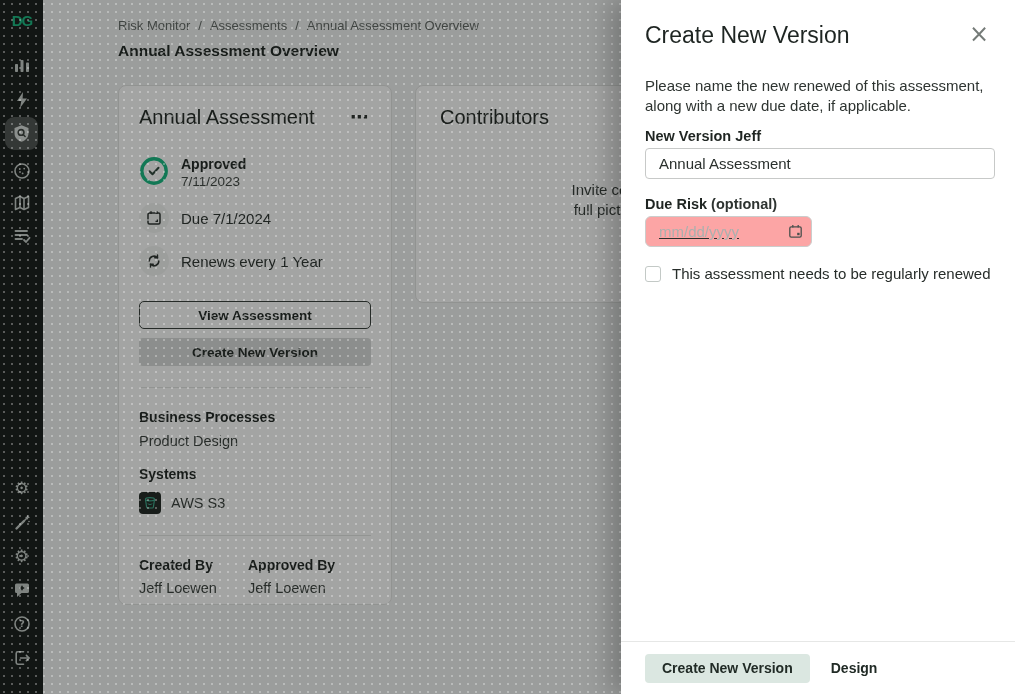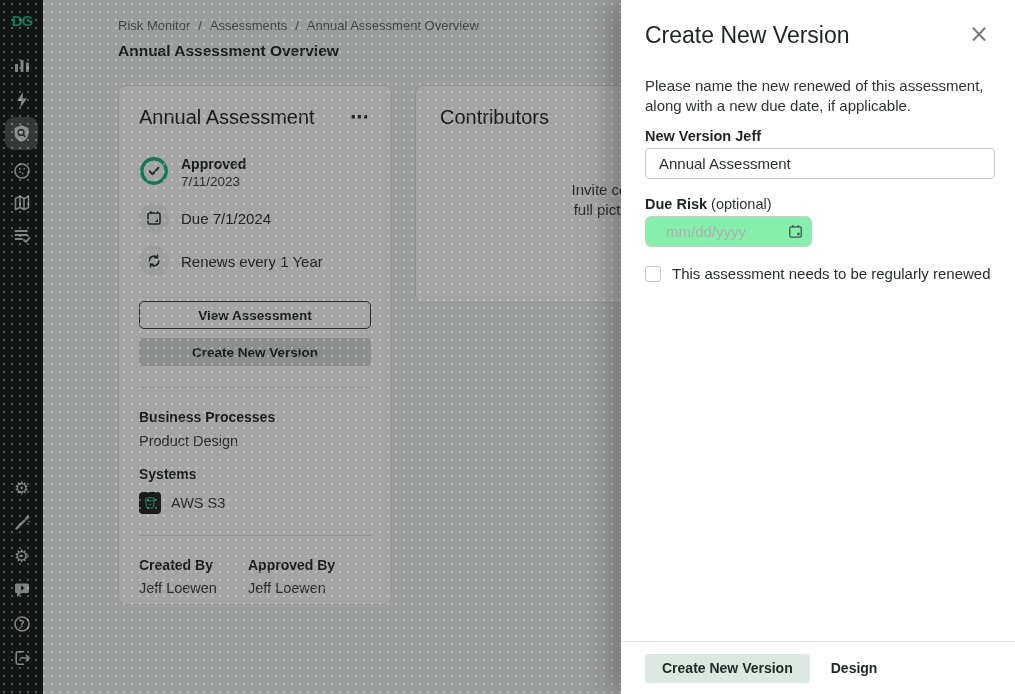--- a/index.html
+++ b/index.html
@@ -61,24 +61,24 @@
     background-color:rgba(13,15,14,0.38);
     background-image:radial-gradient(rgba(255,255,255,0.30) 1px, rgba(255,255,255,0) 1.4px);
     background-size:8px 8px; }
 
   
   .modal { position:absolute; left:621px; top:0; width:394px; height:694px; background:#ffffff; z-index:6; box-shadow:-10px 0 26px rgba(0,0,0,0.25); }
   .modal-title { position:absolute; left:24px; top:22px; font-size:23px; font-weight:500; color:#1e2522; }
   .modal-close { position:absolute; right:26px; top:22px; font-size:24px; color:#757b78; cursor:pointer; line-height:1; font-family:"DejaVu Sans",sans-serif; }
   .modal-desc { position:absolute; left:24px; top:76px; width:352px; font-size:15px; line-height:19.5px; color:#2e3431; }
   .f-label { position:absolute; left:24px; font-size:14.5px; font-weight:bold; color:#1f2522; }
-  .f-label .opt { font-weight:normal; color:#2e3431; }
+  .f-label .opt { font-weight:bold; color:#2e3431; }
   .name-input { position:absolute; left:24px; top:148px; width:350px; height:31px; border:1px solid #c7c9c8; border-radius:4px; padding:0 13px; font-family:inherit; font-size:15px; color:#2a302d; background:#fff; }
   .date-wrap { position:absolute; left:24px; top:216px; width:167px; height:31px; }
-  .date-input { width:100%; height:100%; border:1px solid #cbcdcc; border-radius:6px; padding:0 32px 0 20px; font-family:inherit; font-size:15px; color:#2a302d; background:#86efac; }
+  .date-input { width:100%; height:100%; border:1px solid #cbcdcc; border-radius:6px; padding:0 32px 0 13px; font-family:inherit; font-size:15px; color:#2a302d; background:#fca5a5;text-decoration:underline; }
   .date-input::placeholder { color:#abb0ae; }
   .date-cal { position:absolute; right:9px; top:8px; color:#4a504d; pointer-events:none; }
   .chk-row { position:absolute; left:24px; top:265px; display:flex; align-items:center; gap:11px;text-align:right; }
   .chk-box { width:16px; height:16px; border:1.5px solid #c3c9c6; border-radius:3px; background:#fff; cursor:pointer; flex:none; }
   .chk-label { font-size:15px; color:#272d2a; }
   .modal-footer { position:absolute; left:0; right:0; bottom:0; height:53px; border-top:1px solid #e6e7e6; display:flex; align-items:center; padding-left:24px; gap:21px; background:#fff; }
   .btn-primary { height:29px; padding:0 17px; border:none; border-radius:4px; background:#dbe7e1; font-family:inherit; font-size:14px; font-weight:bold; color:#212b26; cursor:pointer; }
   .btn-cancel { border:none; background:transparent; font-family:inherit; font-size:14px; font-weight:bold; color:#212b26; cursor:pointer; padding:0; }
 </style>
 </head>

